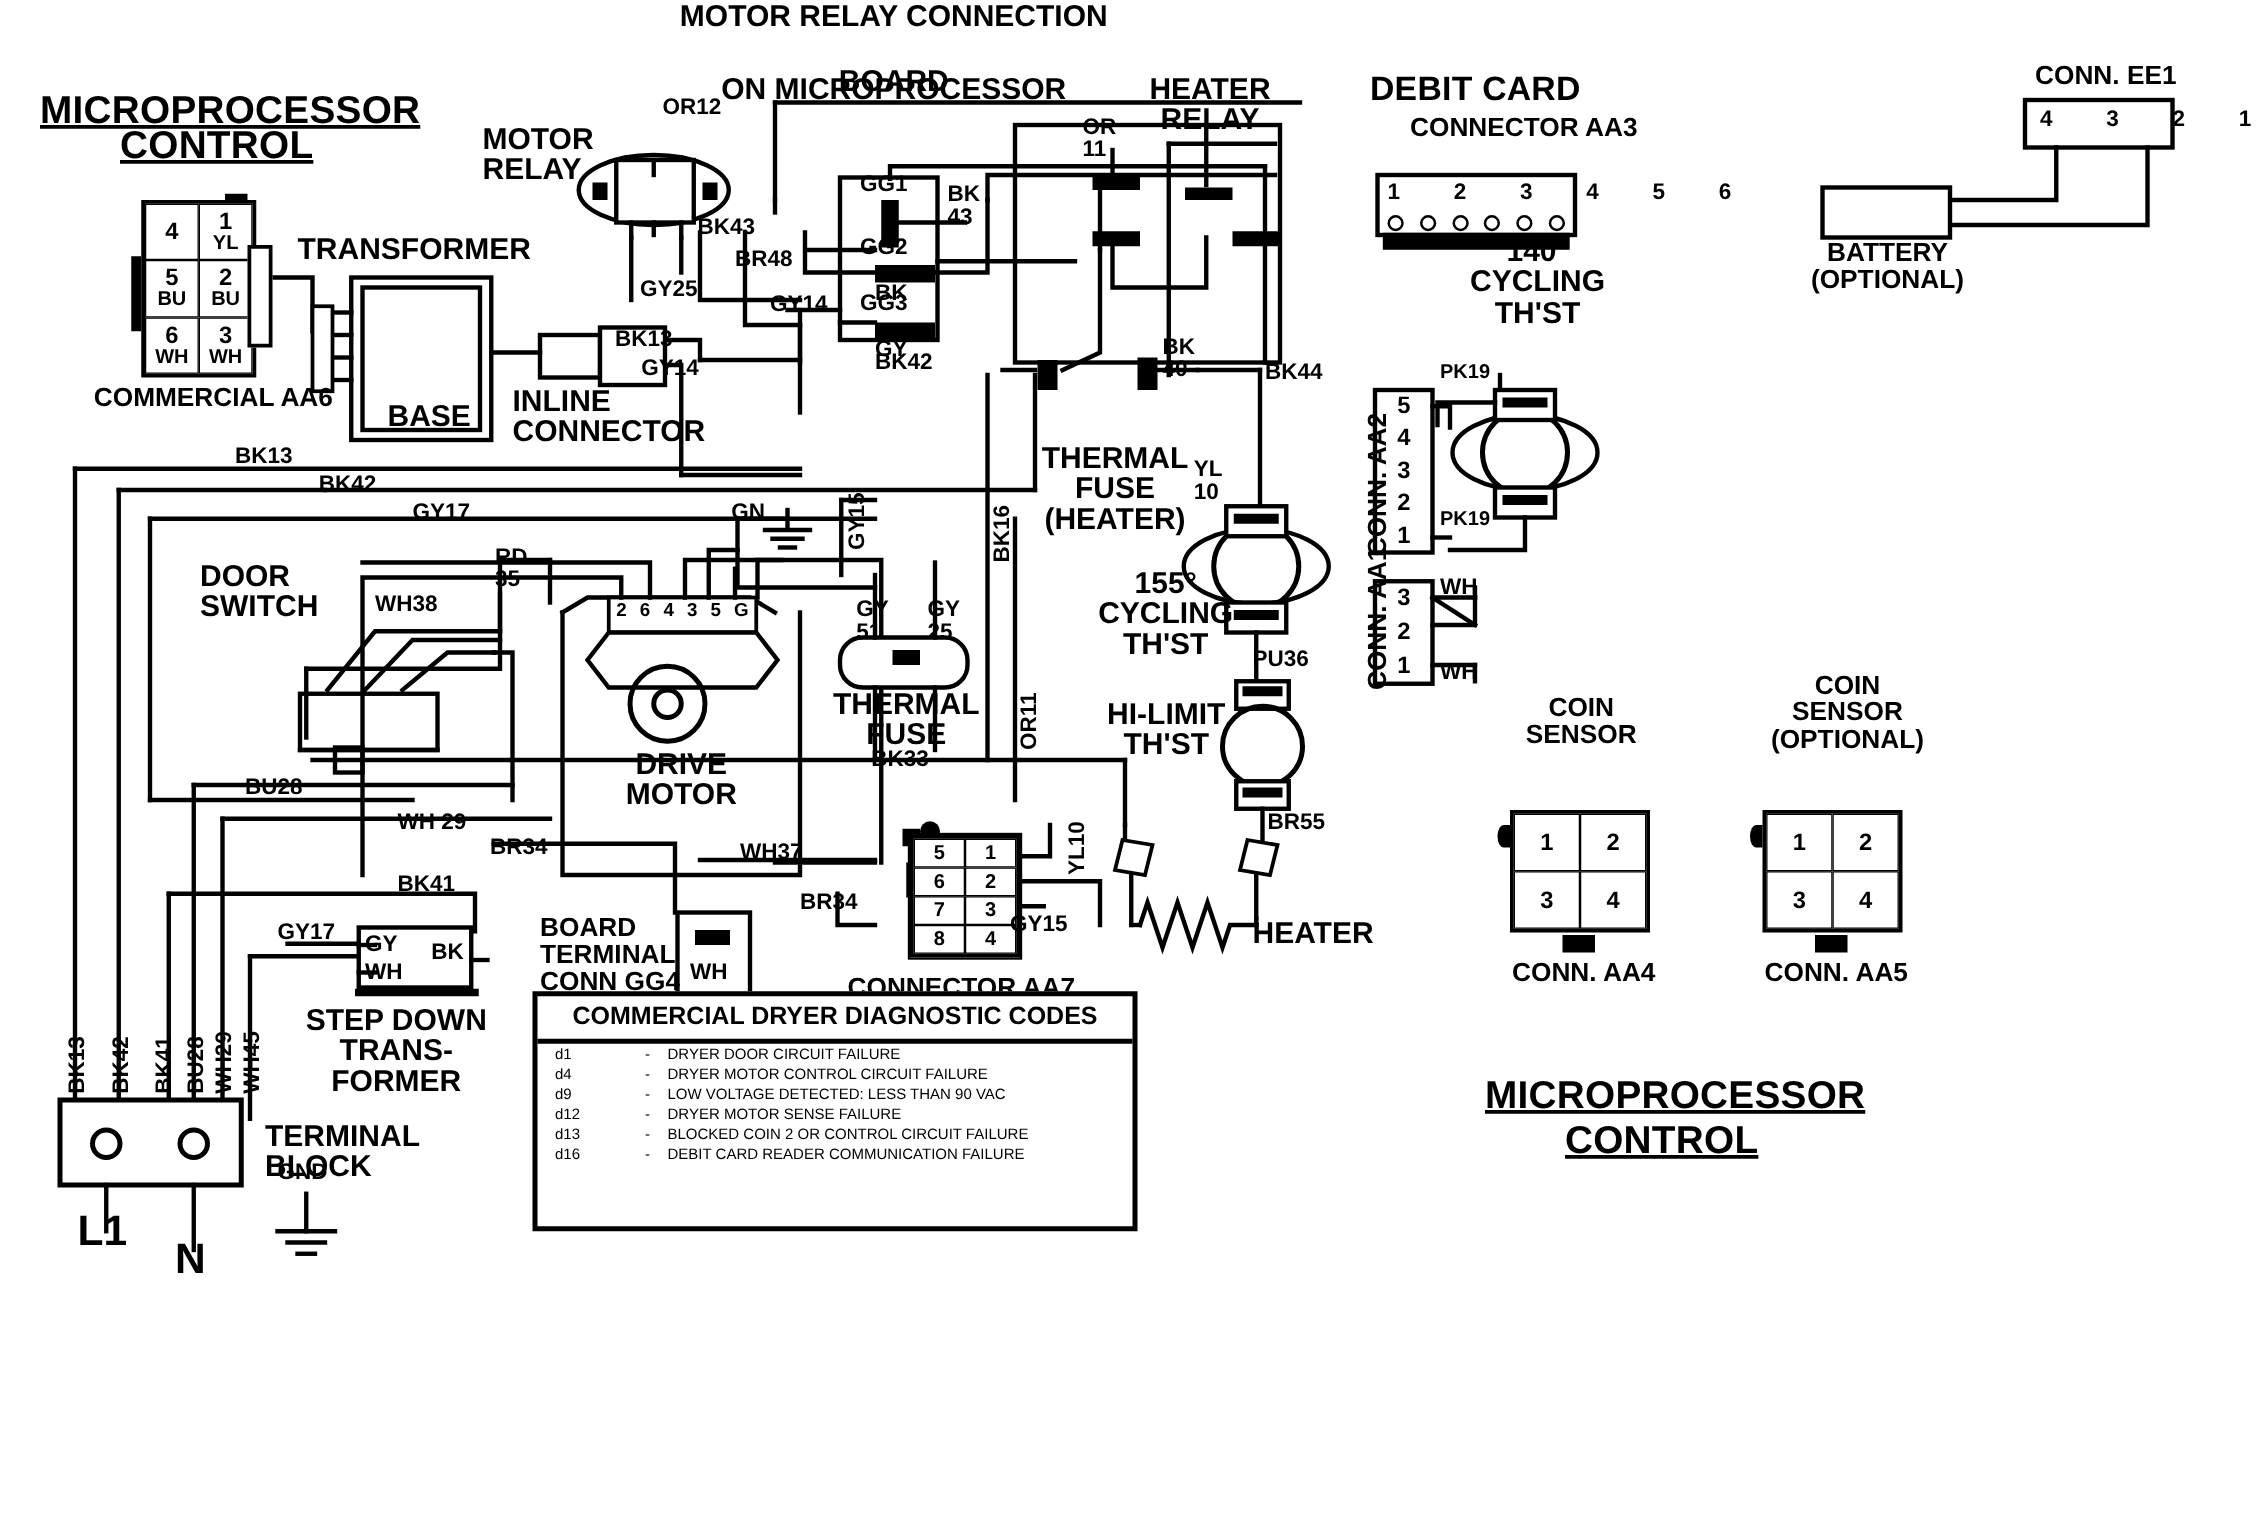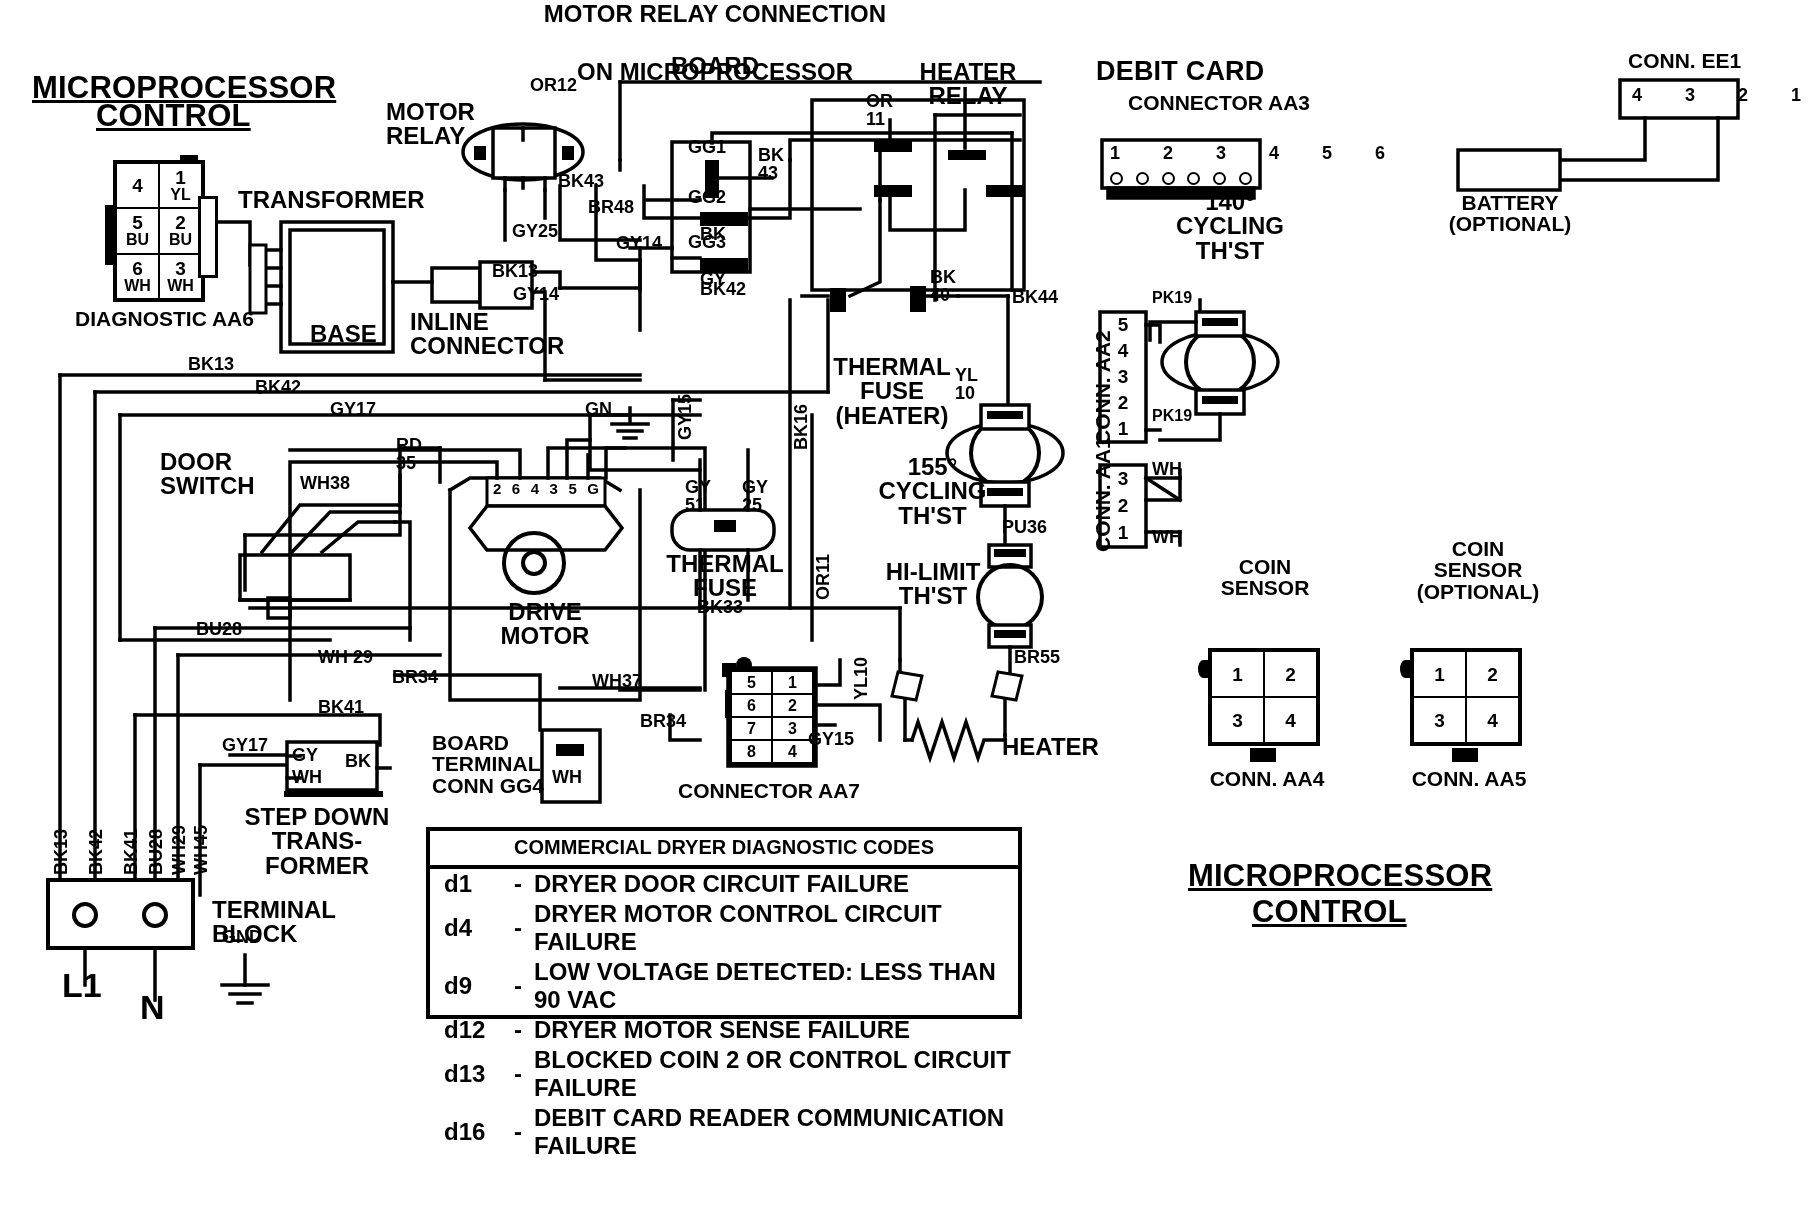--- a/index.html
+++ b/index.html
@@ -14,21 +14,21 @@
   .sm{font-size:18px;}
   .xs{font-size:16px;}
   .ctr{text-align:center;}
   .rot{transform-origin:0 0;}
   .cell{position:absolute;border:3px solid #000;box-sizing:border-box;background:#fff;}
   .gridbox{position:absolute;border:3px solid #000;box-sizing:border-box;background:#fff;display:grid;}
   .gridbox > div{border:1.5px solid #000;display:flex;align-items:center;justify-content:center;
                  font-size:19px;font-weight:bold;flex-direction:column;line-height:1;}
   .codes{position:absolute;border:4px solid #000;box-sizing:border-box;background:#fff;}
   .codes .chead{border-bottom:4px solid #000;text-align:center;font-size:20px;font-weight:bold;padding:5px 0 6px;}
-  .codes table{border-collapse:collapse;width:100%;font-size:24px;font-weight:bold;}
+  .codes table{border-collapse:collapse;width:100%;font-size:12px;font-weight:normal;}
   .codes td{padding:1px 0;}
   .codes td.c1{width:58px;text-align:left;padding-left:14px;}
   .codes td.c2{width:32px;text-align:center;}
   .blk{position:absolute;background:#000;}
 </style>
 </head>
 <body>
 
 <div id="sheet">
 
@@ -322,21 +322,21 @@
     <div>
         <span>6</span>
         <span style="font-size:16px">WH</span>
       </div>
     <div>
         <span>3</span>
         <span style="font-size:16px">WH</span>
       </div>
   </div>
   <div class="cell" style="left:198px;top:196px;width:20px;height:82px;"></div>
-  <div class="lbl med" style="left:75px;top:308px;">DIAGNOSTIC AA6</div>
+  <div class="lbl med" style="left:75px;top:308px;">COMMERCIAL AA6</div>
 
   <div class="lbl hdg" style="left:238px;top:188px;">TRANSFORMER</div>
   <div class="lbl hdg" style="left:310px;top:322px;">BASE</div>
   <div class="lbl hdg" style="left:410px;top:310px;white-space:pre;">INLINE
 CONNECTOR</div>
 
   <div class="lbl hdg" style="left:386px;top:100px;">MOTOR
 RELAY</div>
 
   <div class="lbl sm" style="left:688px;top:138px;">GG1</div>
@@ -514,21 +514,21 @@
   <div class="lbl sm" style="left:300px;top:474px;">WH38</div>
   <div class="lbl sm" style="left:196px;top:620px;">BU28</div>
   <div class="lbl sm" style="left:318px;top:648px;">WH 29</div>
   <div class="lbl sm" style="left:392px;top:668px;">BR34</div>
   <div class="lbl sm" style="left:592px;top:672px;">WH37</div>
   <div class="lbl sm" style="left:640px;top:712px;">BR34</div>
   <div class="lbl sm" style="left:808px;top:730px;">GY15</div>
   <div class="lbl sm" style="left:318px;top:698px;">BK41</div>
   <div class="lbl sm" style="left:222px;top:736px;">GY17</div>
 
-  <div class="codes" style="left:426px;top:827px;width:596px;height:192px;">
+  <div class="codes" style="left:426px;top:793px;width:484px;height:192px;">
     <div class="chead">COMMERCIAL DRYER DIAGNOSTIC CODES</div>
     <table>
       <tbody>
         <tr>
           <td class="c1">d1</td>
           <td class="c2">-</td>
           <td>DRYER DOOR CIRCUIT FAILURE</td>
         </tr>
         <tr>
           <td class="c1">d4</td>

